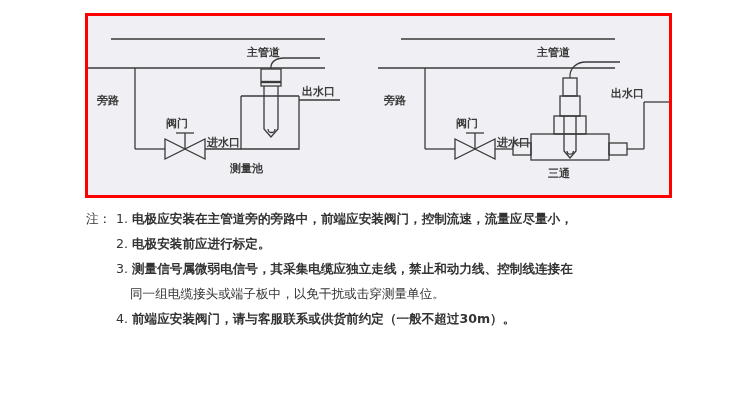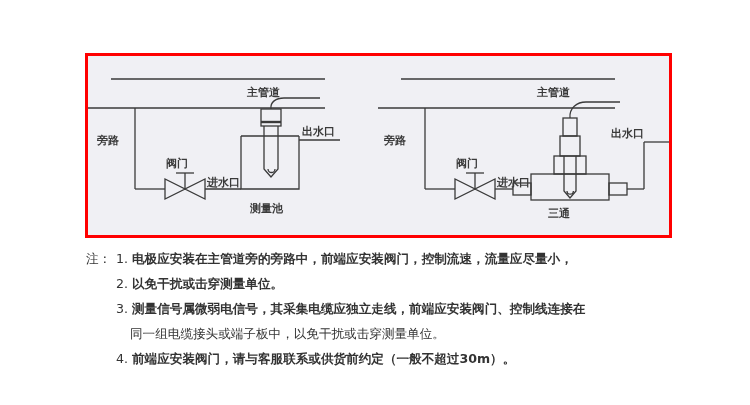--- a/index.html
+++ b/index.html
@@ -2,21 +2,21 @@
 <html><head>
 <meta charset="utf-8">
 <style>
   html,body{margin:0;padding:0;}
   body{
     width:750px;height:405px;
     background:#ffffff;
     font-family:"Liberation Sans","DejaVu Sans",sans-serif;
     overflow:hidden;
   }
-  #root{position:relative;width:750px;height:362px;margin-top:40px;}
+  #root{position:relative;width:750px;height:362px;}
 
   
   .diagram-frame{
     position:absolute;
     left:85px;top:13px;
     width:587px;height:185px;
     border:3px solid #ff0000;
     background:#f0f0f4;
     box-sizing:border-box;
   }
@@ -118,21 +118,21 @@
           <line x1="556" y1="133" x2="556" y2="86"></line>
           <line x1="556" y1="86" x2="581" y2="86"></line>
         </g>
       </svg>
 
       <div class="dlabel" style="left:159px;top:31px;">主管道</div>
       <div class="dlabel" style="left:9px;top:79px;">旁路</div>
       <div class="dlabel" style="left:78px;top:102px;">阀门</div>
       <div class="dlabel" style="left:119px;top:121px;">进水口</div>
       <div class="dlabel" style="left:214px;top:70px;">出水口</div>
-      <div class="dlabel" style="left:162px;top:147px;">测量池</div>
+      <div class="dlabel" style="left:142px;top:147px;">测量池</div>
 
       <div class="dlabel" style="left:449px;top:31px;">主管道</div>
       <div class="dlabel" style="left:296px;top:79px;">旁路</div>
       <div class="dlabel" style="left:368px;top:102px;">阀门</div>
       <div class="dlabel" style="left:409px;top:121px;">进水口</div>
       <div class="dlabel" style="left:523px;top:72px;">出水口</div>
       <div class="dlabel" style="left:460px;top:152px;">三通</div>
 
     </div>
   </div>
@@ -141,27 +141,27 @@
 
     <div class="note-row">
       <span class="note-prefix head">注：</span>
       <span class="note-prefix" style="width:16px;">1.</span>
       <span class="note-body">电极应安装在主管道旁的旁路中，前端应安装阀门，控制流速，流量应尽量小，</span>
     </div>
 
     <div class="note-row">
       <span class="note-prefix head"></span>
       <span class="note-prefix" style="width:16px;">2.</span>
-      <span class="note-body">以免干扰或击穿测量单位。</span>
+      <span class="note-body">电极安装前应进行标定。</span>
     </div>
 
     <div class="note-row">
       <span class="note-prefix head"></span>
       <span class="note-prefix" style="width:16px;">3.</span>
-      <span class="note-body">测量信号属微弱电信号，其采集电缆应独立走线，前端应安装阀门、控制线连接在</span>
+      <span class="note-body">测量信号属微弱电信号，其采集电缆应独立走线，禁止和动力线、控制线连接在</span>
     </div>
     <div class="note-cont">同一组电缆接头或端子板中，以免干扰或击穿测量单位。</div>
 
     <div class="note-row">
       <span class="note-prefix head"></span>
       <span class="note-prefix" style="width:16px;">4.</span>
       <span class="note-body">前端应安装阀门，请与客服联系或供货前约定（一般不超过30m）。</span>
     </div>
 
   </div>

